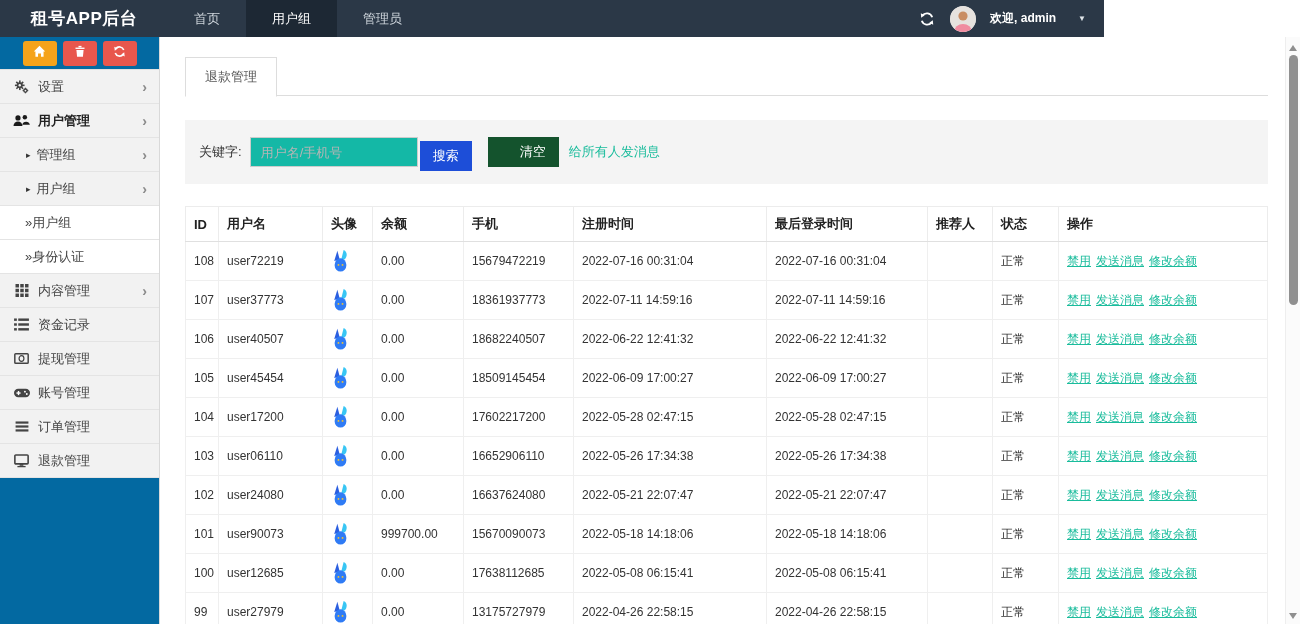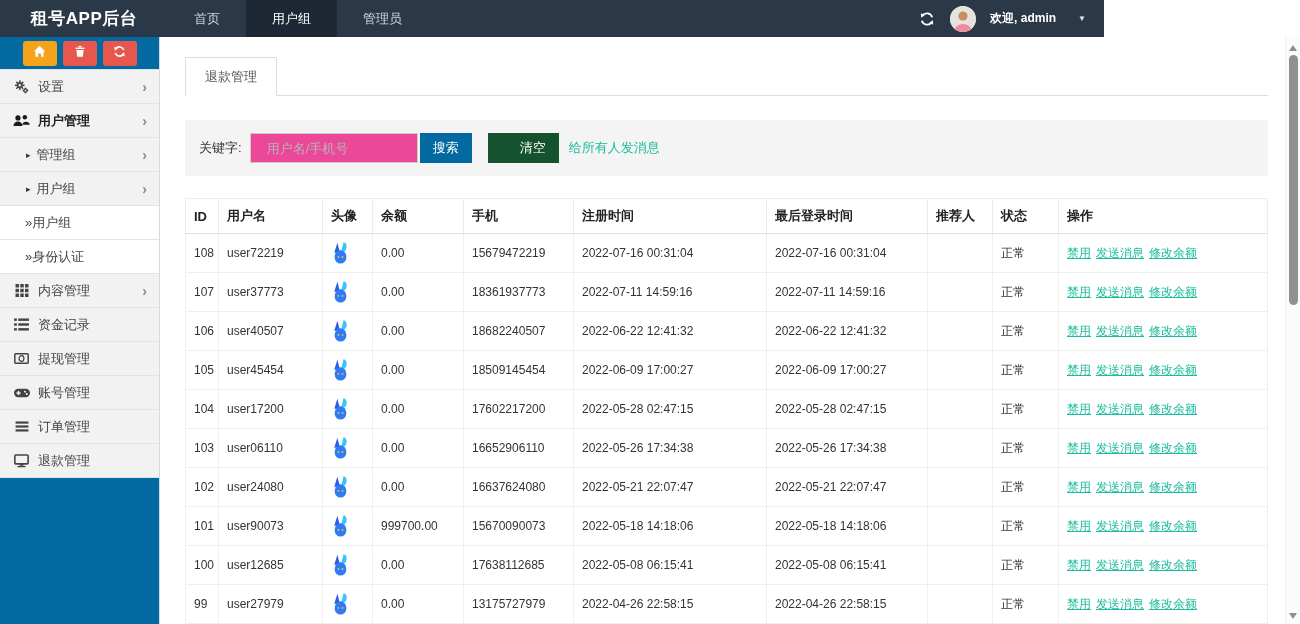--- a/index.html
+++ b/index.html
@@ -45,25 +45,25 @@
   .content { position:absolute; left:168px; top:37px; width:1117px; height:587px; background:#fff; }
   .tabs { padding:20px 0 0 17px; position:relative; }
   .tabs .tab-line { position:absolute; left:17px; right:17px; bottom:0; height:1px; background:#ddd; }
   .tab { display:inline-block; padding:10px 19px; font-size:13px; color:#555;
     border:1px solid #ddd; border-bottom:1px solid #fff; background:#fff;
     position:relative; z-index:2; margin-bottom:-1px; cursor:pointer; }
 
   .search-panel { margin:24px 17px 0 17px; background:#f4f4f4; padding:13px 14px;
     display:flex; align-items:center; }
   .search-label { font-size:13px; color:#333; margin-right:8px; }
-  .search-input { width:168px; height:30px; border:1px solid #ccc; background:#ec4899;
-    padding:0 16px; font-size:13px; color:#333; outline:none; }
+  .search-input { width:168px; height:30px; border:1px solid #ccc; background:#14b8a6;
+    padding:0 10px; font-size:13px; color:#333; outline:none; }
   .search-input::placeholder { color:#b5b5b5; }
   .btn { height:30px; border:none; color:#fff; font-size:13px; padding:0 13px; cursor:pointer; }
-  .btn-dark { background:#0369a1; margin-left:2px; }
+  .btn-dark { background:#1d4ed8; margin-left:2px;margin-top:8px; }
   .btn-red { background:#14532d; margin-left:16px;padding-left:32px; }
   .broadcast { font-size:13px; color:#1abc9c; margin-left:10px; text-decoration:none; cursor:pointer; }
 
   table.users { margin:22px 17px 0 17px; border-collapse:collapse; table-layout:fixed;
     width:1083px; border:1px solid #e9e9e9; }
   table.users th { text-align:left; font-size:13px; color:#222; font-weight:bold;
     padding:8px 8px; border:1px solid #ececec; border-bottom:1px solid #e0e0e0; height:32px; }
   table.users td { font-size:12px; color:#333; padding:8px 8px; border:1px solid #efefef; height:35px; }
   td.actions a { color:#1abc9c; text-decoration:underline; margin-right:5px; cursor:pointer;text-align:center; }
   .rabbit { display:block; }

